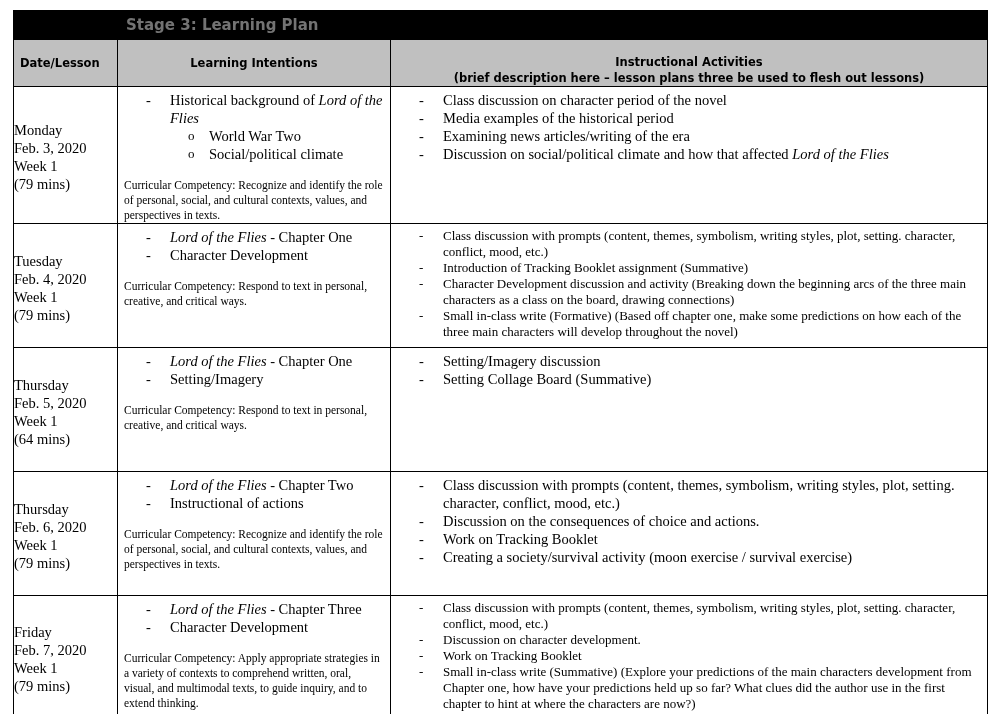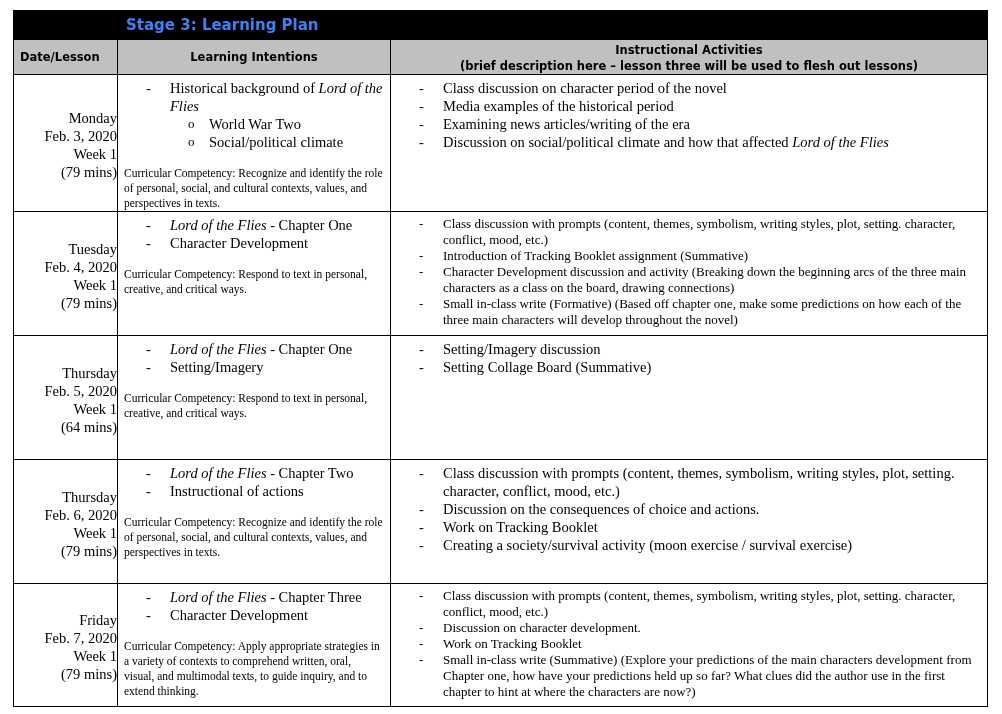--- a/index.html
+++ b/index.html
@@ -4,35 +4,35 @@
 <style>
   html, body { margin: 0; padding: 0; background: #ffffff; }
   body { width: 1002px; height: 714px; position: relative; overflow: hidden; }
   .plan {
     position: absolute; left: 13px; top: 10px; width: 975px;
     border-collapse: collapse; table-layout: fixed;
     font-family: "Liberation Serif", serif; color: #000;
   }
   .plan td, .plan th { border: 1px solid #000; padding: 0; vertical-align: top; }
   .stage-row th {
-    background: #000; color: #3b82f6; height: 28px; text-align: left;
+    background: #000; color: #737373; height: 28px; text-align: left;
     font-family: "DejaVu Sans", sans-serif; font-weight: bold; font-size: 15px;
     padding-left: 112px; vertical-align: middle; border: 1px solid #000;
   }
   .head-row th {
     background: #c0c0c0; font-family: "DejaVu Sans", sans-serif; font-weight: bold;
     font-size: 11.5px; text-align: center; vertical-align: middle; height: 33px;
     border: 1px solid #000;
   }
   .head-row th.col-date { text-align: left; padding-left: 6px; margin-top: 13px; }
-  .head-row .act-head { line-height: 16px; padding-top: 1px; }
+  .head-row .act-head { line-height: 16px; padding-top: 13px; }
   .col-date { width: 104px; }
   .col-int { width: 273px; }
   .date-cell {
-    text-align: right; vertical-align: middle !important; font-size: 14.5px;
+    text-align: left; vertical-align: middle !important; font-size: 14.5px;
     line-height: 18px; padding-top: 4px !important;
   }
   .int-cell { padding: 4px 6px 0 6px !important; }
   .act-cell { padding: 4px 6px 0 6px !important; }
   .row-h1 { height: 124px; }
   .row-h2 { height: 124px; }
   .row-h3 { height: 124px; }
   .row-h4 { height: 124px; }
   .row-h5 { height: 123px; }
   .int-item { font-size: 14.5px; line-height: 18px; position: relative; padding-left: 46px; }
@@ -57,21 +57,21 @@
   </colgroup>
   <tbody>
       <tr class="stage-row">
     <th colspan="3">Stage 3: Learning Plan</th>
   </tr>
   <tr class="head-row">
     <th class="col-date">Date/Lesson</th>
     <th>Learning Intentions</th>
     <th class="act-head">
       <div>Instructional Activities</div>
-      <div>(brief description here – lesson three will be used to flesh out lessons)</div>
+      <div>(brief description here – lesson plans three be used to flesh out lessons)</div>
     </th>
   </tr>
 
   <tr class="row-h1">
     <td class="date-cell">
       <div>Monday</div>
       <div>Feb. 3, 2020</div>
       <div>Week 1</div>
       <div>(79 mins)</div>
     </td>

